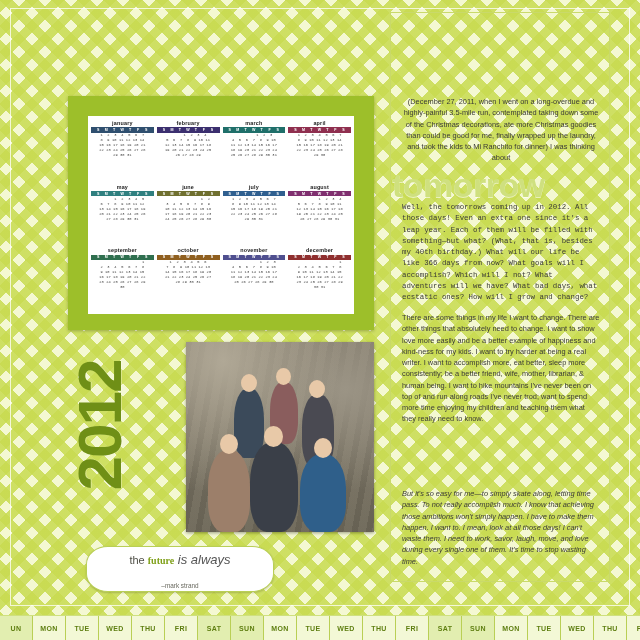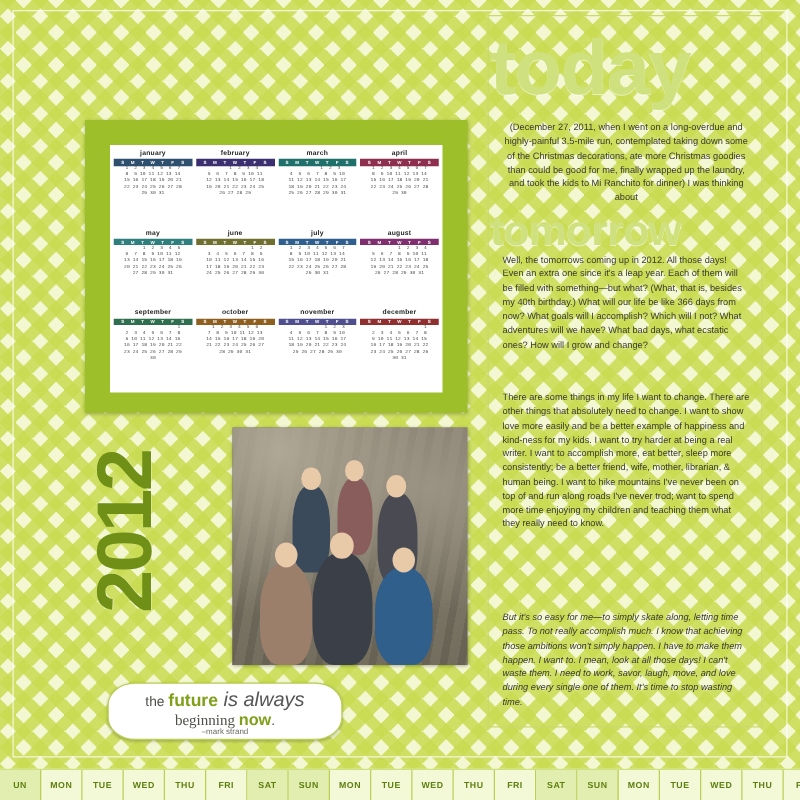--- a/index.html
+++ b/index.html
@@ -192,21 +192,21 @@
   .para {
     position: absolute;
     left: 402px;
     width: 198px;
     font-size: 7.4px;
     line-height: 1.52;
     color: #3a3a36;
     text-align: left;
   }
   .para.p1 { top: 96px; text-align: center; }
-  .para.p2 { top: 202px; }
+  .para.p2 { top: 202px; font-family: Liberation Mono, monospace; }
   .para.p3 { top: 312px; }
   .para.p4 { top: 488px; font-style: italic; }
 
   
   .quote-tag {
     position: absolute;
     left: 86px;
     top: 546px;
     width: 186px;
     height: 44px;
@@ -218,26 +218,26 @@
   .quote-line1 {
     position: absolute;
     left: 100px;
     top: 552px;
     width: 160px;
     font-size: 11px;
     color: #4f4f47;
     text-align: center;
   }
   .quote-line1 .future {
-    font-size: 14px;
+    font-size: 10px;
     font-weight: bold;
     color: #7fa018;
-    font-family: Liberation Sans, sans-serif;
-  }
-  .quote-line1 .isalways { font-style: italic; font-size: 16px; color: #555; }
+    font-family: Liberation Serif, serif;
+  }
+  .quote-line1 .isalways { font-style: italic; font-size: 13px; color: #555; }
   .quote-line2 {
     position: absolute;
     left: 100px;
     top: 568px;
     width: 160px;
     font-size: 11px;
     color: #4f4f47;
     text-align: center;
   }
   .quote-line2 .beginning { font-family: "Liberation Serif", serif; font-size: 12px; }
@@ -536,32 +536,30 @@
     <div class="person" style="left:116px;top:52px;width:32px;height:74px;background:#4a4a52;"></div>
     <div class="head" style="left:123px;top:38px;width:16px;height:18px;"></div>
     <div class="person" style="left:22px;top:108px;width:42px;height:82px;background:#9c7f6a;"></div>
     <div class="head" style="left:34px;top:92px;width:18px;height:20px;"></div>
     <div class="person" style="left:64px;top:100px;width:48px;height:90px;background:#3a3f48;"></div>
     <div class="head" style="left:78px;top:84px;width:19px;height:21px;"></div>
     <div class="person" style="left:114px;top:112px;width:46px;height:78px;background:#2f5f8a;"></div>
     <div class="head" style="left:128px;top:96px;width:18px;height:20px;"></div>
   </div>
 
-  <div class="today-word">today</div>
   <div class="tomorrow-word">tomorrow</div>
 
   <div class="text-panel"></div>
   <div class="para p1">(December 27, 2011, when I went on a long-overdue and highly-painful 3.5-mile run, contemplated taking down some of the Christmas decorations, ate more Christmas goodies than could be good for me, finally wrapped up the laundry, and took the kids to Mi Ranchito for dinner) I was thinking about</div>
   <div class="para p2">Well, the tomorrows coming up in 2012. All those days! Even an extra one since it's a leap year. Each of them will be filled with something—but what? (What, that is, besides my 40th birthday.) What will our life be like 366 days from now? What goals will I accomplish? Which will I not? What adventures will we have? What bad days, what ecstatic ones? How will I grow and change?</div>
   <div class="para p3">There are some things in my life I want to change. There are other things that absolutely need to change. I want to show love more easily and be a better example of happiness and kind-ness for my kids. I want to try harder at being a real writer. I want to accomplish more, eat better, sleep more consistently; be a better friend, wife, mother, librarian, &amp; human being. I want to hike mountains I've never been on top of and run along roads I've never trod; want to spend more time enjoying my children and teaching them what they really need to know.</div>
   <div class="para p4">But it's so easy for me—to simply skate along, letting time pass. To not really accomplish much. I know that achieving those ambitions won't simply happen. I have to make them happen. I want to. I mean, look at all those days! I can't waste them. I need to work, savor, laugh, move, and love during every single one of them. It's time to stop wasting time.</div>
 
   <div class="quote-tag"></div>
   <div class="quote-line1"><span>the </span><span class="future">future</span><span class="isalways"> is always</span></div>
-  <div class="quote-line2"><span class="beginning">beginning </span><span class="now">now</span><span>.</span></div>
   <div class="quote-attr">–mark strand</div>
 
   <div class="day-strip" id="day-strip">
       <div class="day-cell sun">UN</div>
       <div class="day-cell">MON</div>
       <div class="day-cell">TUE</div>
       <div class="day-cell">WED</div>
       <div class="day-cell">THU</div>
       <div class="day-cell">FRI</div>
       <div class="day-cell sat">SAT</div>

